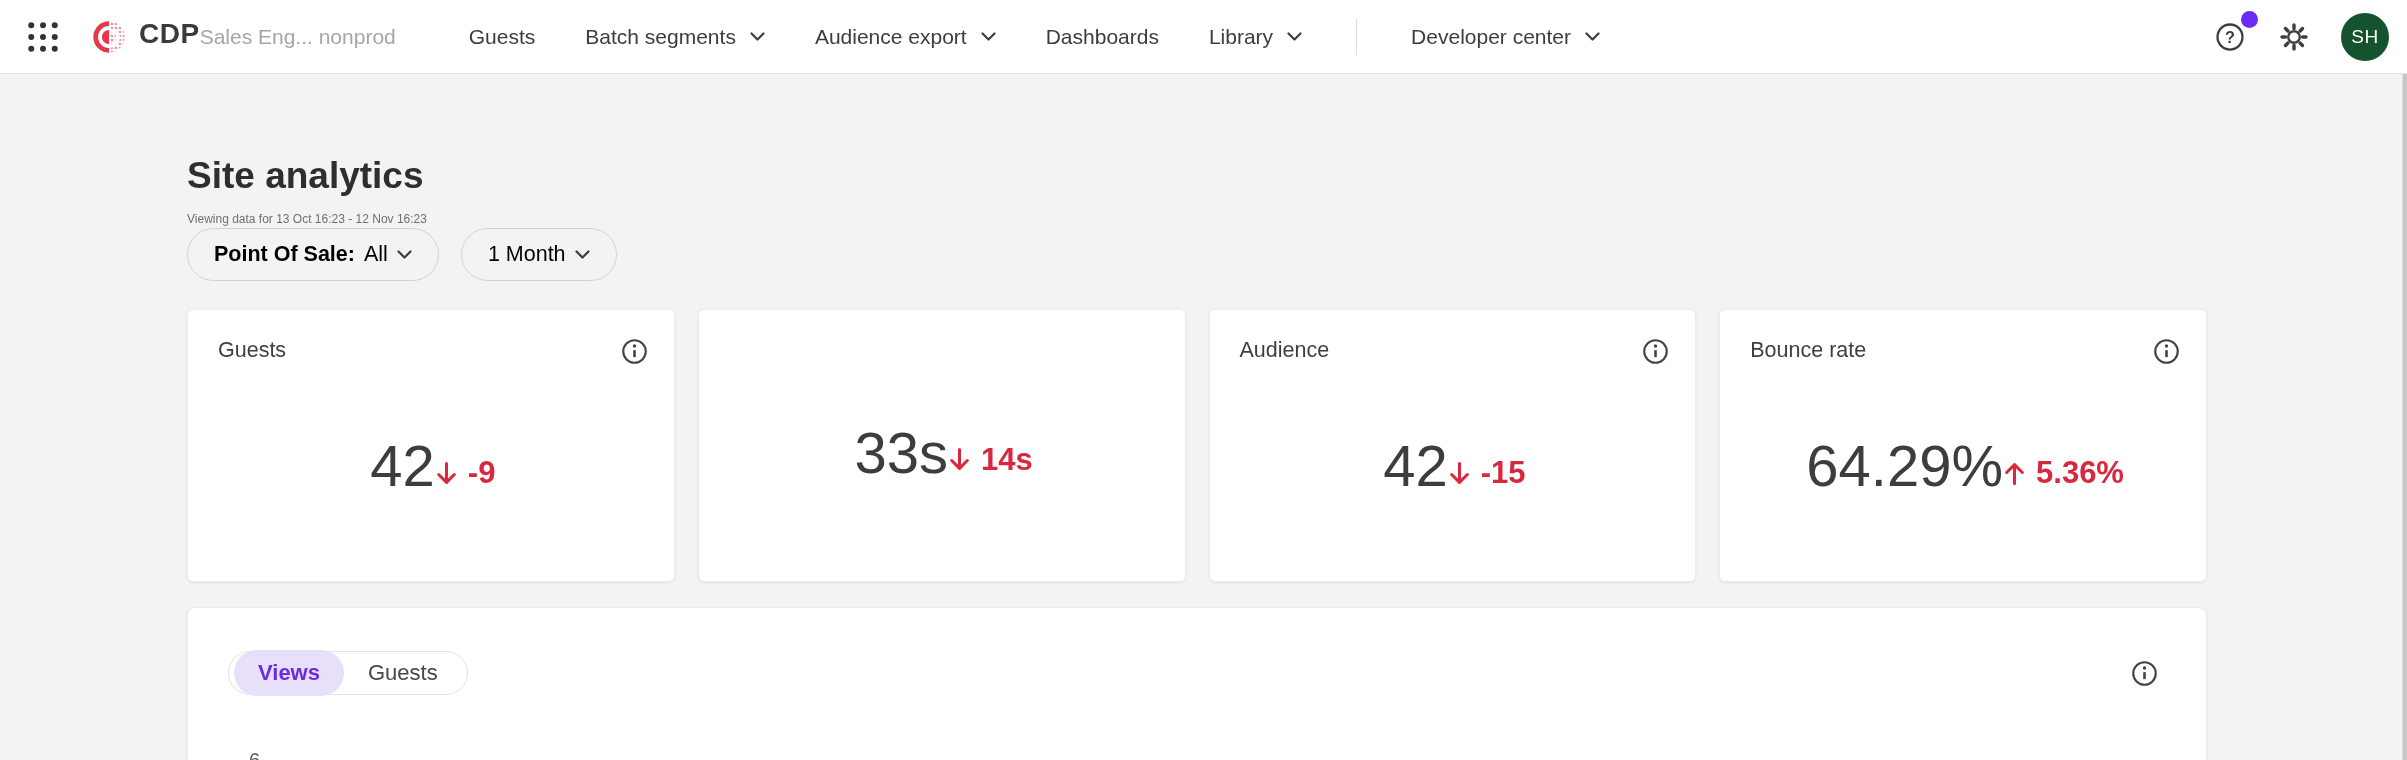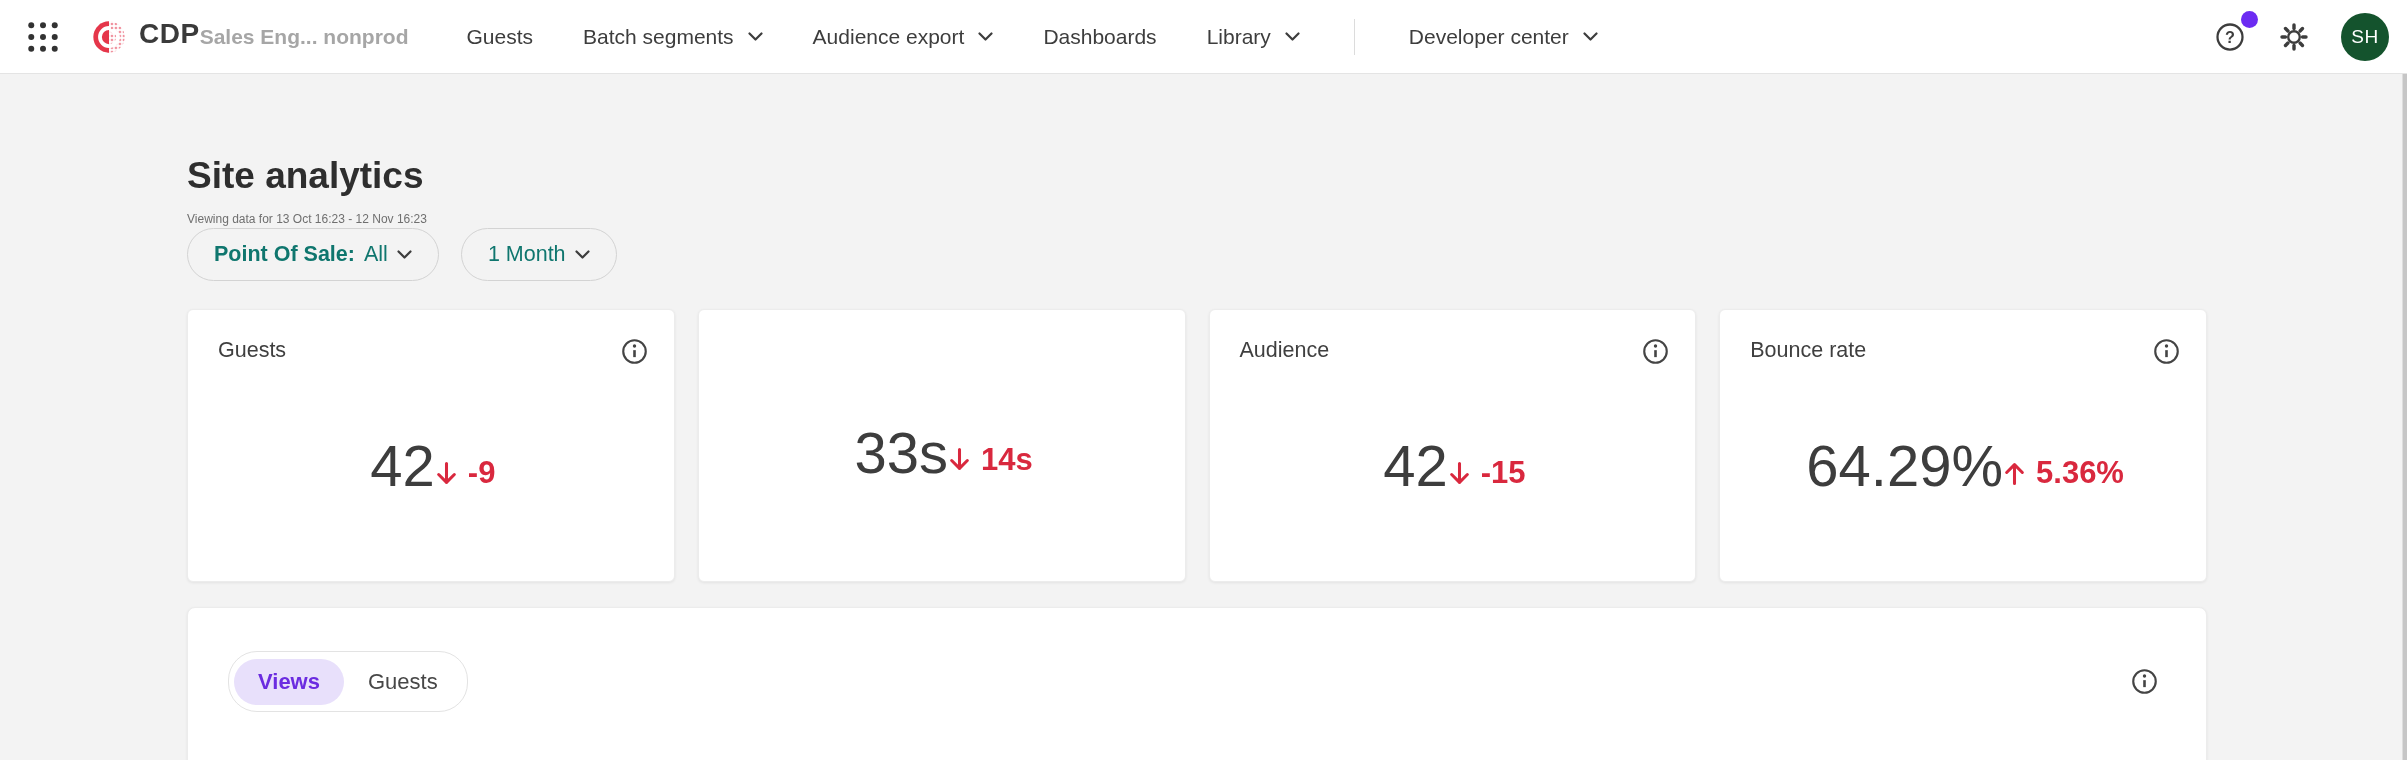--- a/index.html
+++ b/index.html
@@ -13,39 +13,39 @@
 
   
   .topbar {
     height:74px; background:#ffffff; border-bottom:1px solid #e4e4e4;
     display:flex; align-items:center; padding:0 18px 0 26px;
     position:relative; z-index:5;
   }
   .waffle { width:34px; height:34px; display:flex; align-items:center; justify-content:center; cursor:pointer; margin-right:30px; }
   .brand { display:flex; align-items:flex-start; gap:11px; cursor:pointer; }
   .brand-text { font-size:28px; font-weight:700; color:#3a3a3a; letter-spacing:0.5px; }
-  .env { font-size:21px; color:#a6a6a6; margin-right:58px; white-space:nowrap;font-weight:bold; }
+  .env { font-size:21px; color:#a6a6a6; margin-right:73px; white-space:nowrap; }
   .nav { display:flex; align-items:center; gap:50px; }
   .nav-item { display:flex; align-items:center; gap:14px; font-size:21px; color:#3d3d3d; cursor:pointer; white-space:nowrap; }
   .nav-divider { width:1px; height:36px; background:#dcdcdc; margin:0 4px; }
   .topbar-right { margin-left:auto; display:flex; align-items:center; gap:30px; }
   .icon-btn { position:relative; width:34px; height:34px; display:flex; align-items:center; justify-content:center; cursor:pointer; }
   .notif-dot { position:absolute; top:-9px; right:-11px; width:17px; height:17px; border-radius:50%; background:#6c2bf2; }
   .avatar { width:48px; height:48px; border-radius:50%; background:#14532d; color:#ffffff;
             display:flex; align-items:center; justify-content:center; font-size:19px; letter-spacing:0.5px; cursor:pointer; }
 
   
   .main { padding:80px 200px 0 187px; }
   .header-row { display:flex; justify-content:space-between; align-items:flex-start;flex-direction:column; }
   .page-title { font-size:37px; font-weight:600; color:#2e2e2e; line-height:1.2; }
   .page-subtitle { font-size:12px; color:#6f6f6f; margin-top:14px; }
   .filters { display:flex; gap:22px; margin-top:2px; }
   .pill {
     height:53px; border:1.5px solid #d3d3d3; border-radius:27px; background:transparent;
-    display:flex; align-items:center; padding:0 26px; gap:9px; font-size:21.5px; color:#0f766e;
+    display:flex; align-items:center; padding:0 26px; gap:9px; font-size:21.5px; color:#000000;
     cursor:pointer; white-space:nowrap;
   }
   .pill .b { font-weight:700; }
 
   
   .cards { display:grid; grid-template-columns:repeat(4,1fr); gap:23px; margin-top:28px; }
   .card {
     background:#ffffff; border-radius:6px; height:273px;
     box-shadow:0 1px 3px rgba(0,0,0,0.07); border:1px solid #ececec;
     padding:28px 26px 24px 30px; display:flex; flex-direction:column;
@@ -57,21 +57,21 @@
   .metric-delta { display:flex; align-items:center; gap:10px; margin-top:14px;
                   font-size:31px; font-weight:600; color:#d9283e; }
 
   
   .chart-card {
     background:#ffffff; border-radius:8px; margin-top:25px; height:430px;
     box-shadow:0 1px 3px rgba(0,0,0,0.07); border:1px solid #ececec;
     padding:43px 48px 0 40px;
   }
   .chart-top { display:flex; justify-content:space-between; align-items:center; }
-  .tab-group { display:inline-flex; align-items:center; border:1.5px solid #e3e3e3; border-radius:29px; background:#ffffff; padding:5px; height:61px; }
+  .tab-group { display:inline-flex; align-items:center; border:1.5px solid #e3e3e3; border-radius:29px; background:#ffffff; padding:5px; height:44px; }
   .tab { height:46px; display:flex; align-items:center; padding:0 24px; border-radius:23px; font-size:22px; cursor:pointer; }
   .tab.selected { background:#e8e0fb; color:#6b2ce0; font-weight:600; }
   .tab.unselected { color:#474747; font-weight:500; }
   .chart-area { margin-top:54px; }
   .grid-row { display:flex; align-items:center; }
   .y-tick { width:32px; text-align:right; font-size:20px; color:#5d5d5d; flex:none; }
   .grid-line { flex:1; border-top:2px solid #e9e9e9; margin-left:16px; margin-right:2px; }
 
   
   .scrollbar {

